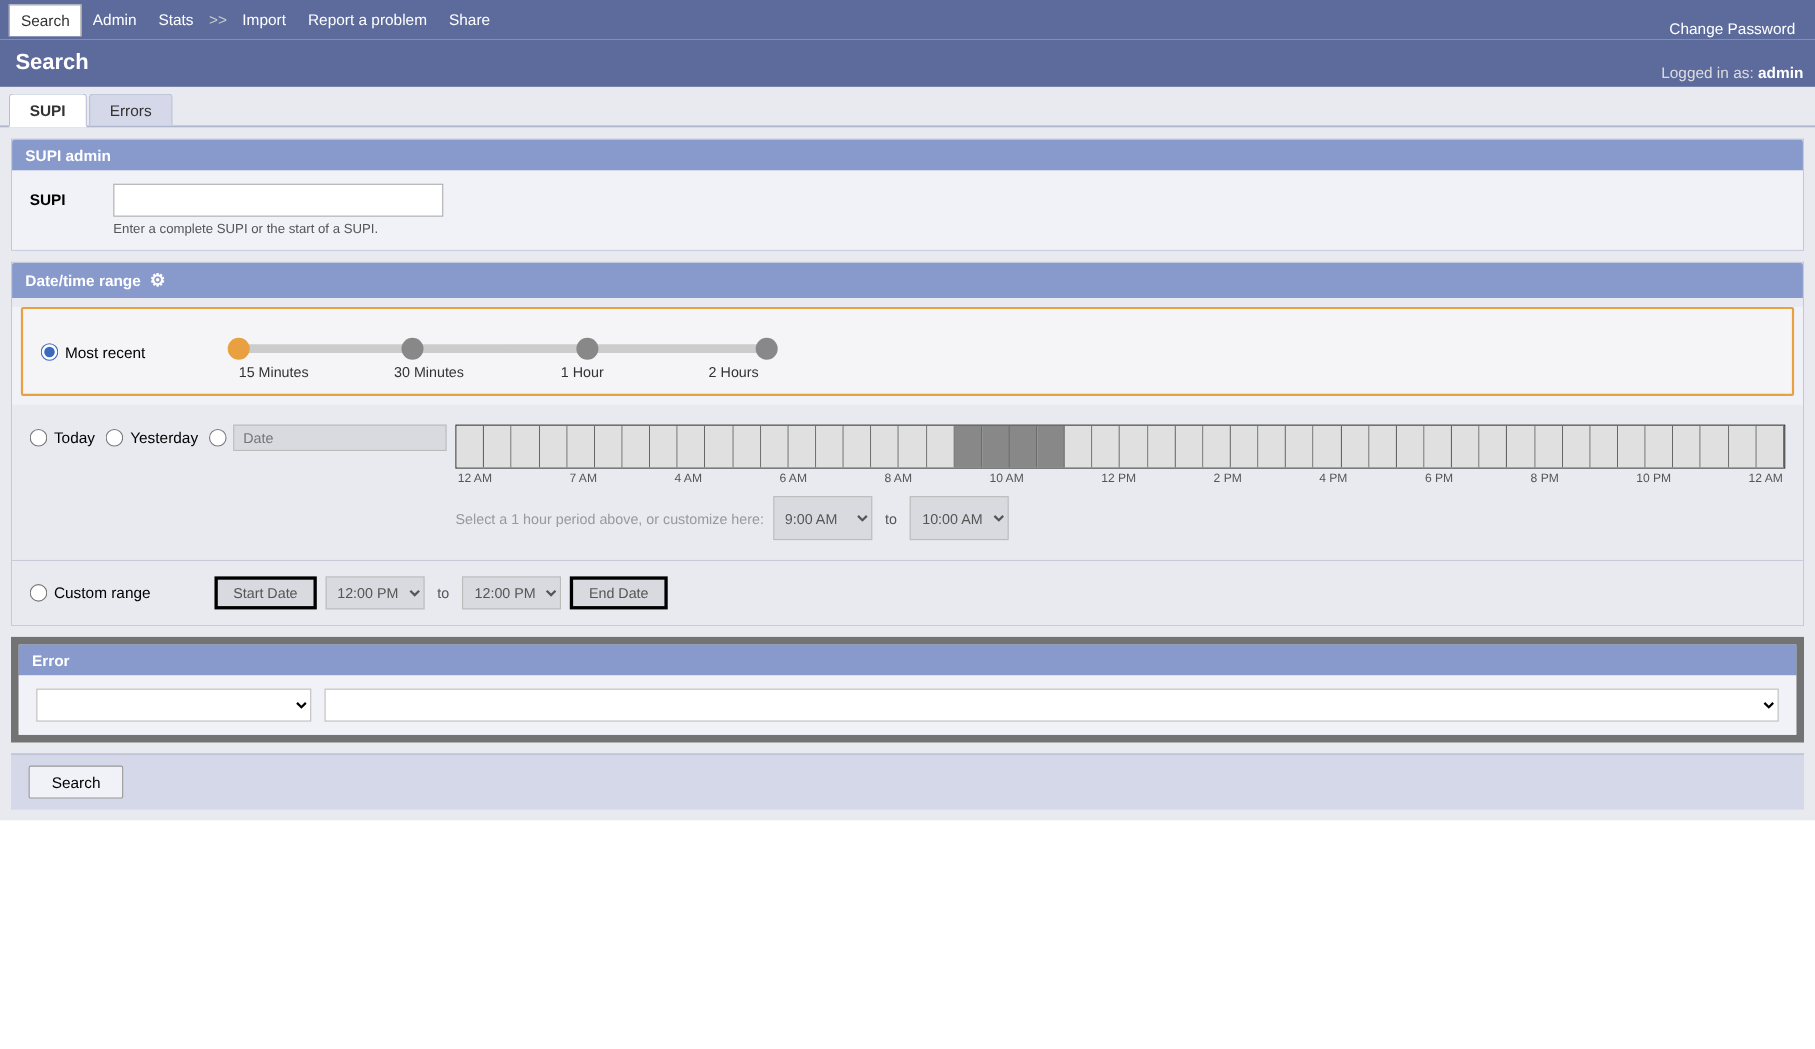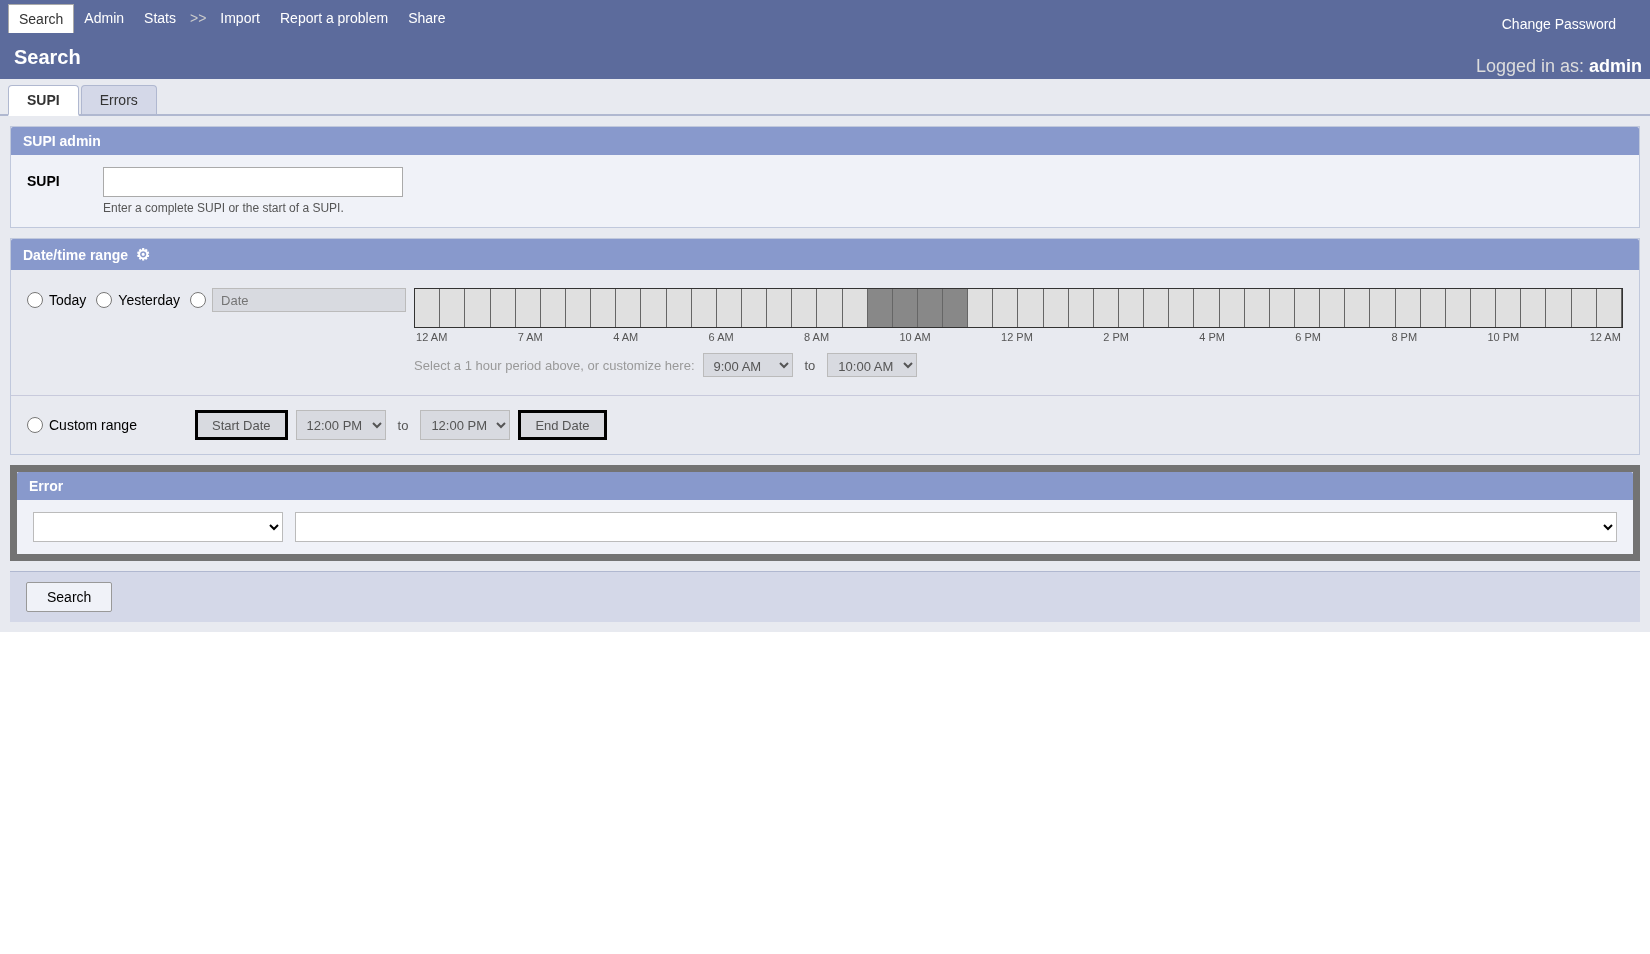--- a/index.html
+++ b/index.html
@@ -34,21 +34,21 @@
       padding: 0 4px;
     }
     .top-nav .right {
       margin-left: auto;
       display: flex;
       align-items: center;
       gap: 16px;
       flex-direction: column;
     }
     .top-nav .right a { color: #fff; }
-    .top-nav .right .logged-in { color: #ddd; font-size: 18px; }
+    .top-nav .right .logged-in { color: #ddd; font-size: 14px; }
     .top-nav .right .logged-in strong { color: #fff; font-weight: bold; }
 
     
     .page-title-bar {
       background: #5c6b9c;
       color: #fff;
       padding: 10px 14px;
       font-size: 20px;
       font-weight: bold;
     }
@@ -291,21 +291,21 @@
       font-size: 13px;
       color: #999;
     }
     .time-select {
       background: #d8dae0;
       border: 1px solid #bbb;
       padding: 4px 6px;
       font-size: 13px;
       color: #555;
       cursor: pointer;
-      height: 24px;
+      height: 40px;
     }
 
     
     .custom-range-row {
       display: flex;
       align-items: center;
       padding: 14px 16px;
       background: #e8eaf0;
       border-top: 1px solid #c8cadc;
       gap: 8px;
@@ -437,20 +437,42 @@
     </div>
   </div>
 
   <div class="datetime-section">
     <div class="section-header">
       <span>Date/time range</span>
       <span class="gear-icon">⚙</span>
     </div>
     <div class="datetime-body">
 
+      <div class="most-recent-row">
+        <label class="radio-label">
+          <input type="radio" name="timerange" checked="" style="">
+          <span>Most recent</span>
+        </label>
+        <div class="slider-container">
+          <div class="slider-track">
+            <div class="slider-track-active"></div>
+
+            <div class="slider-dot active" style="left:0%"></div>
+            <div class="slider-dot inactive" style="left:33%"></div>
+            <div class="slider-dot inactive" style="left:66%"></div>
+            <div class="slider-dot inactive" style="left:100%"></div>
+          </div>
+          <div class="slider-labels">
+            <span class="slider-label-item">15 Minutes</span>
+            <span class="slider-label-item">30 Minutes</span>
+            <span class="slider-label-item">1 Hour</span>
+            <span class="slider-label-item">2 Hours</span>
+          </div>
+        </div>
+      </div>
 
       <div class="day-options-row">
         <div class="day-radios">
           <label class="day-radio-item">
             <input type="radio" name="timerange" style="">
             <span>Today</span>
           </label>
           <label class="day-radio-item">
             <input type="radio" name="timerange" style="">
             <span>Yesterday</span>

